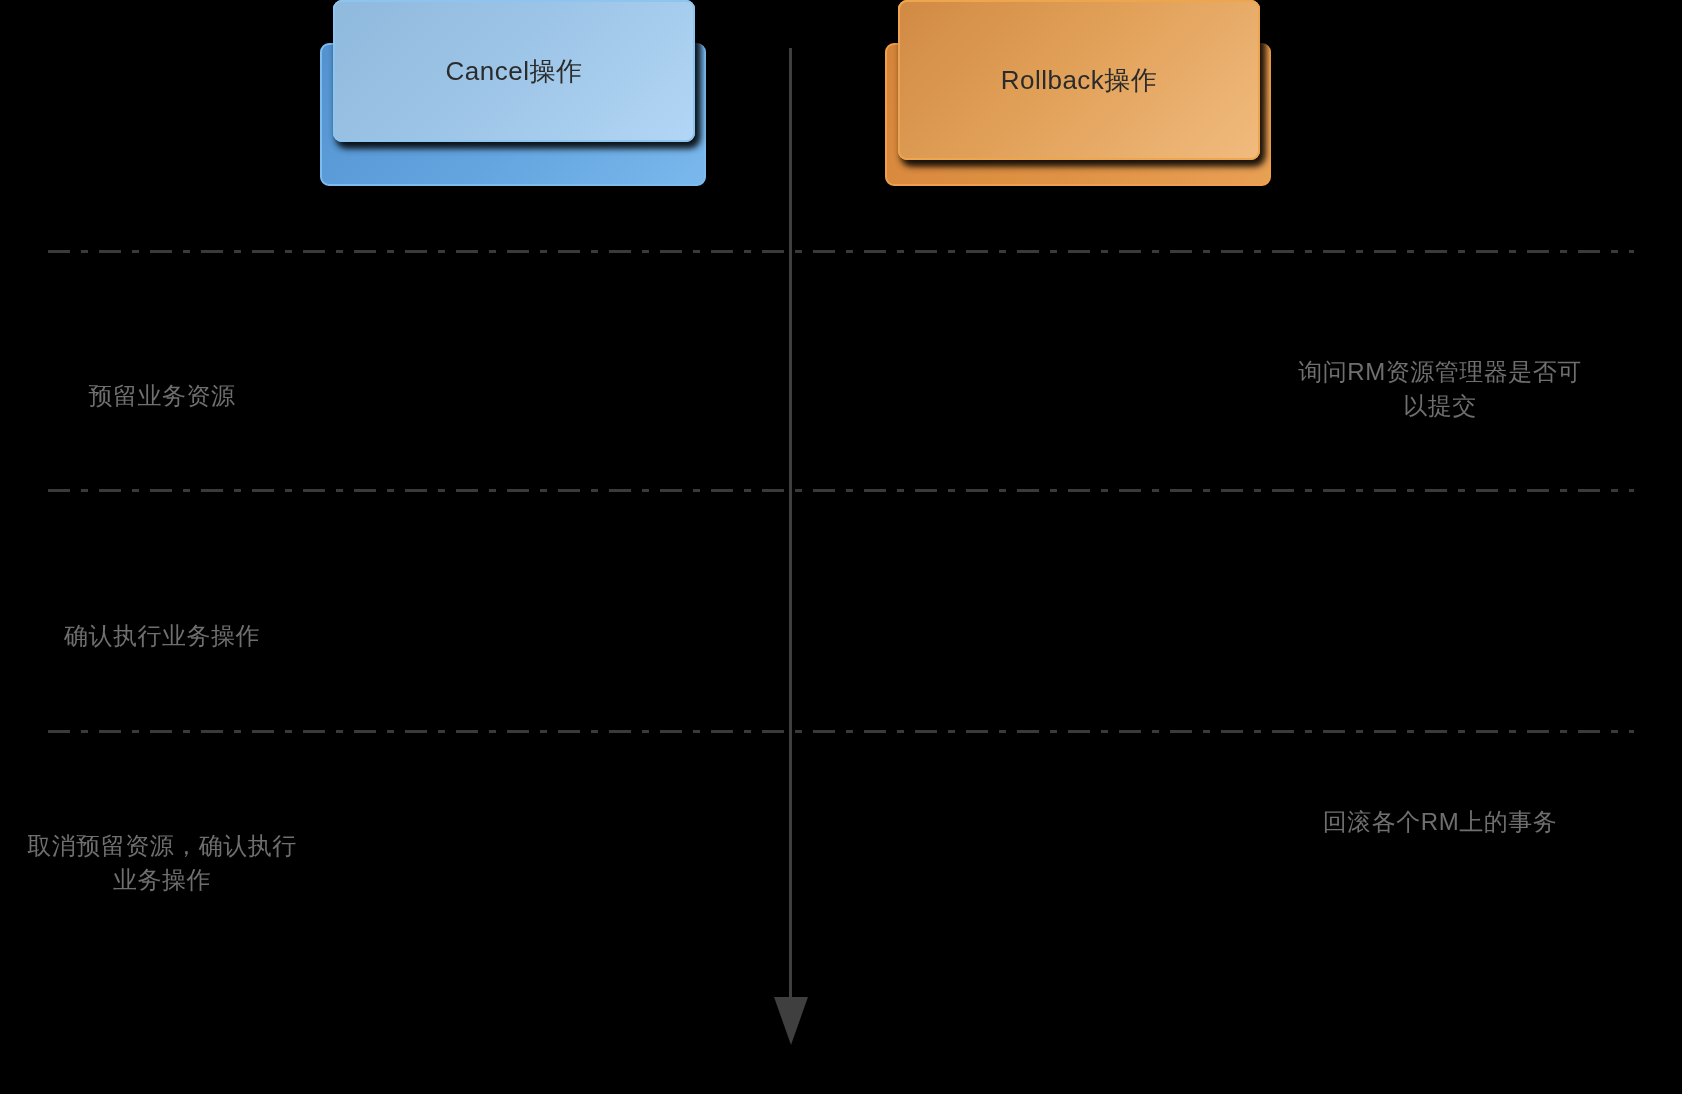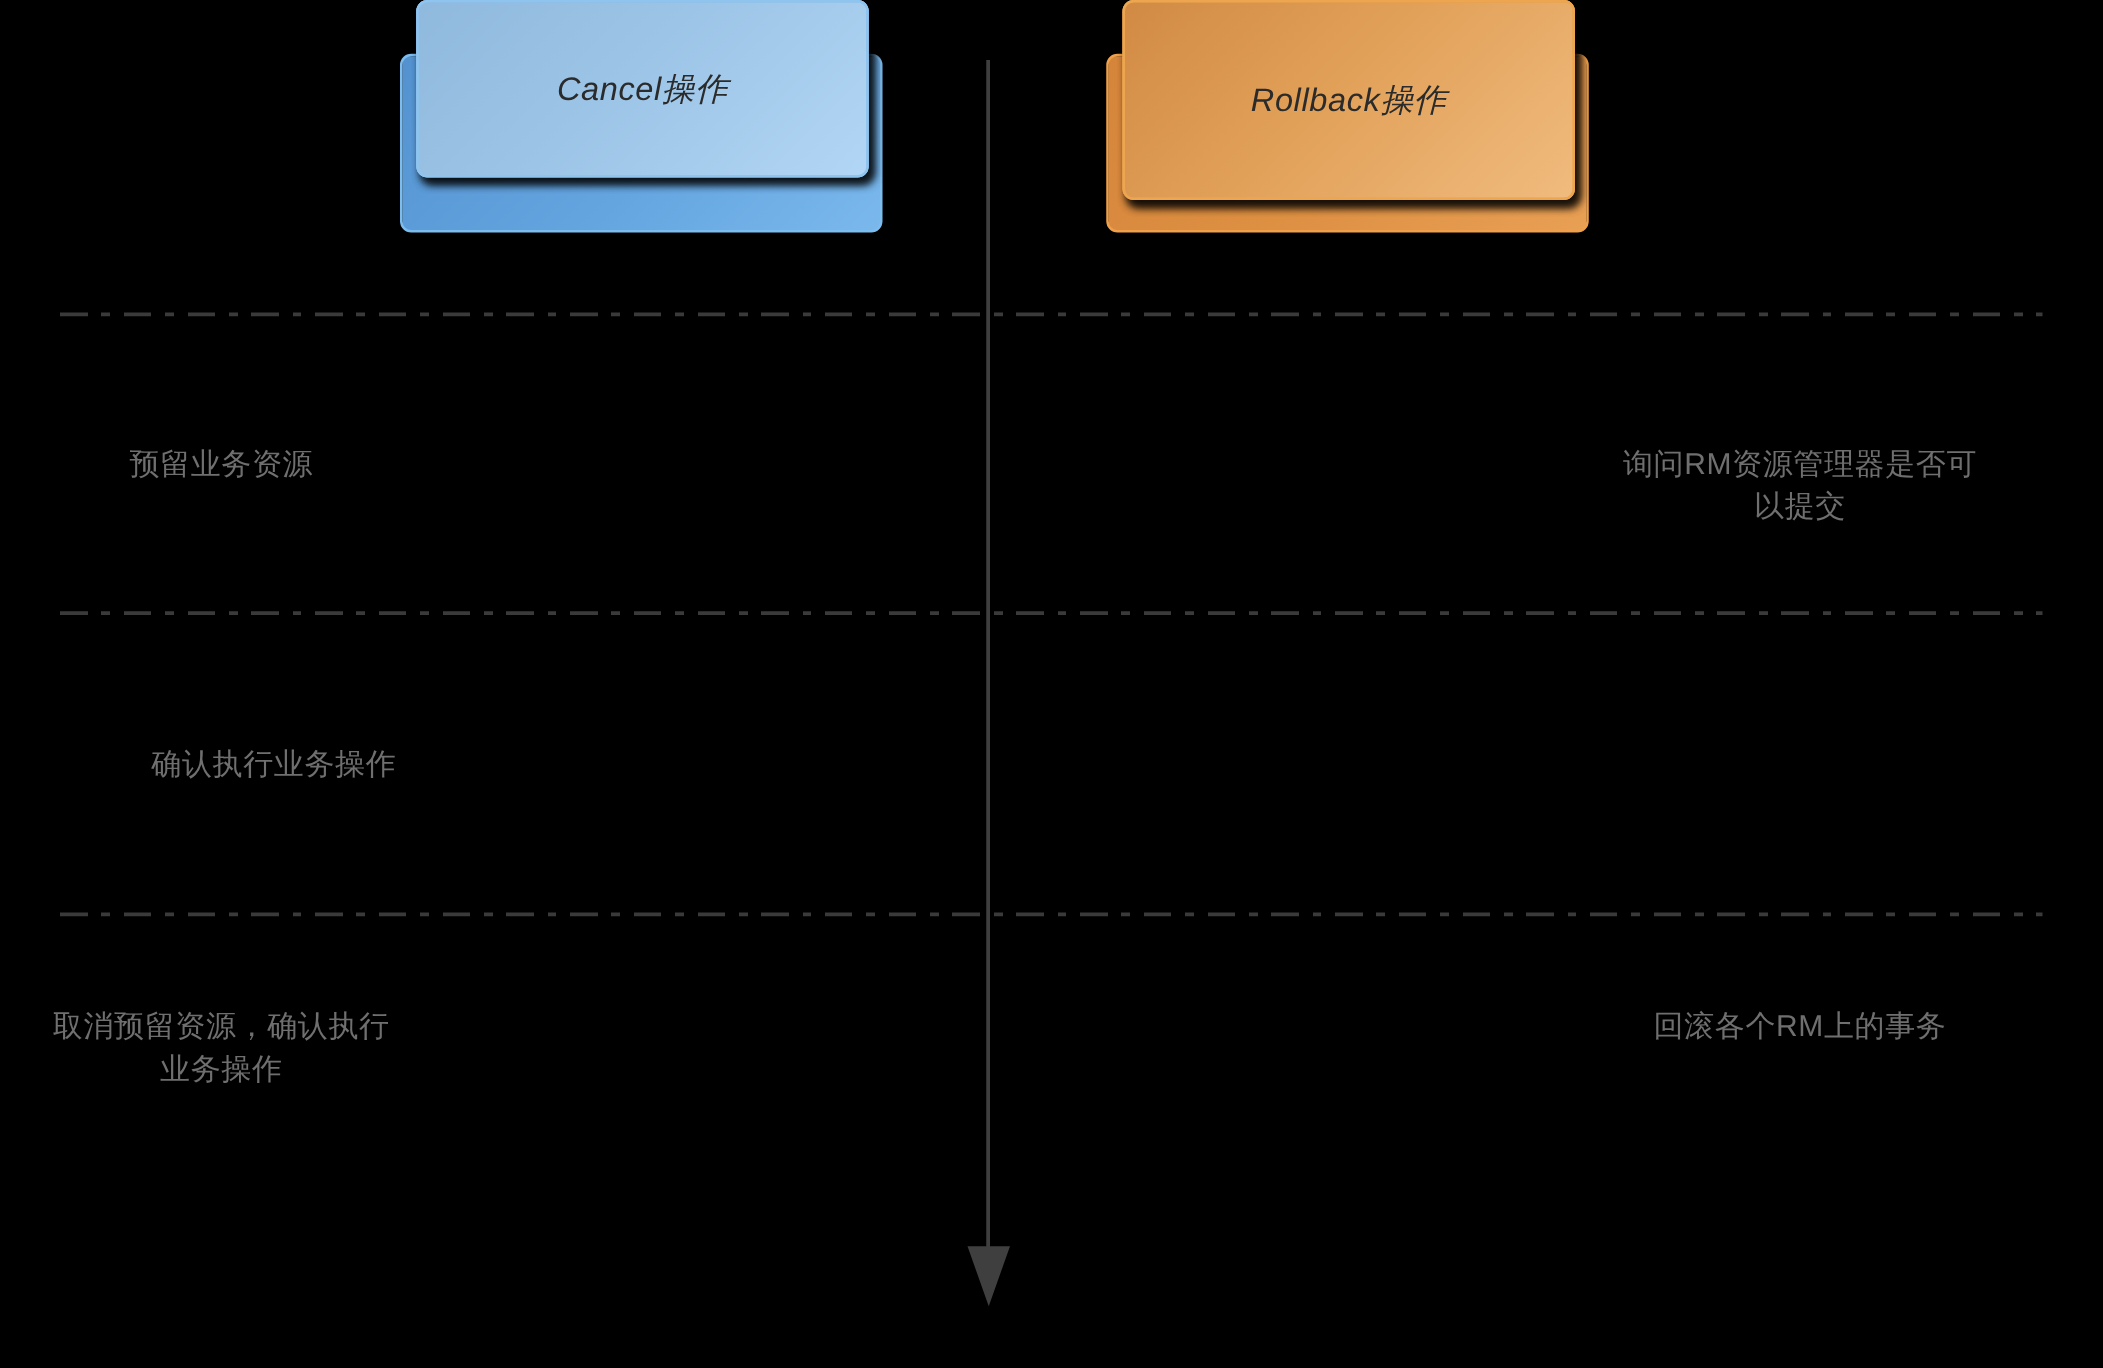--- a/index.html
+++ b/index.html
@@ -61,21 +61,20 @@
   
   .node {
     position: absolute;
     border-radius: 9px;
     display: flex;
     align-items: center;
     justify-content: center;
     text-align: right;
     box-sizing: border-box;
     box-shadow: 4px 5px 7px rgba(0,0,0,0.55);
-    font-style: italic;
   }
   .node-label {
     line-height: 1.25;
     letter-spacing: 0.5px;
   }
 
   
   .node.header-blue {
     left: 320px;
     top: 43px;
@@ -131,30 +130,31 @@
   
   .side-note {
     position: absolute;
     color: #6f6f6f;
     font-size: 24px;
     line-height: 1.42;
     text-align: center;
     letter-spacing: 0.5px;
   }
   .side-note.left {
-    left: 37px;
+    left: 22px;
     width: 280px;
+    margin-top: 24px;
   }
   .side-note.right {
     left: 1290px;
     width: 300px;
   }
   .side-note.n-r1l { top: 355px; }
   .side-note.n-r1r { top: 355px; }
-  .side-note.n-r2l { top: 595px; text-align: right; }
+  .side-note.n-r2l { top: 595px; }
   .side-note.n-r2r { top: 595px; }
   .side-note.n-r3l { top: 805px; }
   .side-note.n-r3r { top: 805px; }
 </style>
 </head>
 <body>
 
 <div class="canvas">
 
   <div class="node header-blue">

